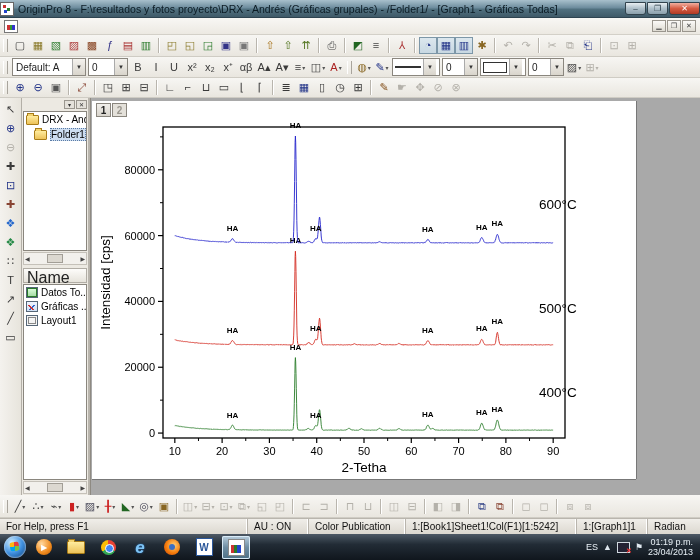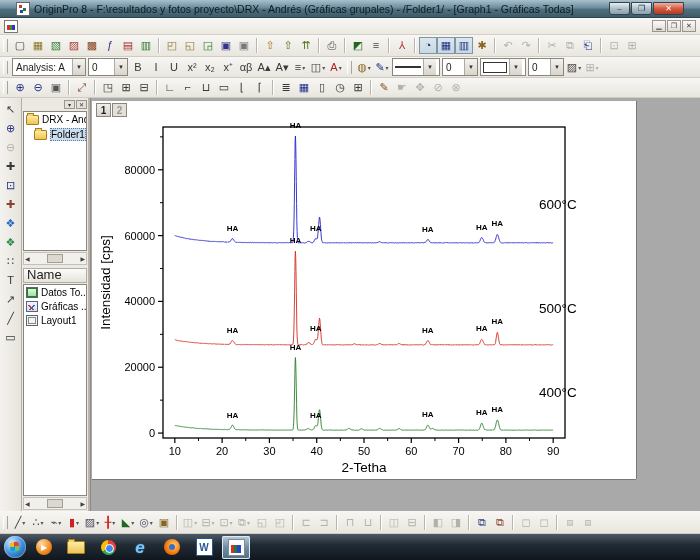--- a/index.html
+++ b/index.html
@@ -2,21 +2,21 @@
 <html><head>
 <meta charset="utf-8">
 <style>
   html,body{margin:0;padding:0}
   body{width:700px;height:560px;overflow:hidden;position:relative;
        font-family:"Liberation Sans",sans-serif;font-size:11px;background:#d8d5cc;
        -webkit-font-smoothing:antialiased}
   .app{display:flex;flex-direction:column;width:700px;height:560px}
 
   
-  .titlebar{height:17px;display:flex;align-items:center;gap:4px;padding:0 16px;
+  .titlebar{height:17px;display:flex;align-items:center;gap:4px;padding:0 0;
     background:linear-gradient(#a8c0cc,#6e8d9e 45%,#50707f 55%,#3f5a68);
     border-bottom:1px solid #2e4450;color:#0b1b24;position:relative}
   .titlebar .title{font-size:10.5px;white-space:nowrap;overflow:hidden;flex:1}
   .app-ico{width:12px;height:12px;background:#fff;border:1px solid #666;position:relative;flex:none}
   .app-ico i{position:absolute;width:3px;height:3px}
   .winbtns{display:flex;flex:none}
   .winbtn{width:21px;height:13px;margin-left:1px;border:1px solid #32434d;border-radius:0 0 3px 3px;
     background:linear-gradient(#e8eef2,#aebfc9 50%,#8ba0ac);display:flex;align-items:center;justify-content:center;
     font-size:8px;color:#1c2e38;line-height:1}
   .winbtn.close{width:31px;background:linear-gradient(#f2b0a0,#d65b42 50%,#b03a24);color:#fff}
@@ -68,21 +68,21 @@
   .tree-row.child{padding-left:10px}
   .tree-row.sel .lbl{background:#cdddf0;border:1px dotted #5a7ba5}
   .folder{width:11px;height:8px;flex:none;background:linear-gradient(#ffec9e,#edc35a);
     border:1px solid #a97d18;border-radius:1px;position:relative}
   .folder:before{content:"";position:absolute;top:-3px;left:0;width:5px;height:2px;
     background:#f3d36f;border:1px solid #a97d18;border-bottom:none}
   .hscroll{height:11px;margin:0 1px 1px 1px;background:#f2f0ec;border:1px solid #c5c1b9;
     display:flex;align-items:center;justify-content:space-between;font-size:6px;color:#444;padding:0 1px}
   .hscroll .thumb{flex:none;width:14px;height:7px;background:#dcd8d0;border:1px solid #a29e96}
   .pe-header{height:13px;margin:2px 1px 0 1px;background:linear-gradient(#fdfcfa,#e6e3db);
-    border:1px solid #b1ada5;font-size:13px;display:flex;align-items:flex-end;padding:0 3px;color:#222}
+    border:1px solid #b1ada5;font-size:16px;display:flex;align-items:flex-start;padding:0 3px;color:#222}
   .pe-list{flex:1;min-height:0}
   .list-row{display:flex;align-items:center;gap:3px;padding:2px 1px 1px 2px;font-size:10px;white-space:nowrap}
   .mini-ico{width:10px;height:9px;flex:none;border:1px solid #567;position:relative;background:#fff}
   .mini-ico.book{background:linear-gradient(#dfffdf,#9fd89f);box-shadow:inset 0 0 0 1px #2a7a2a}
   .mini-ico.graph{background:linear-gradient(#eef4ff,#cfe0f5)}
   .mini-ico.graph:after{content:"";position:absolute;left:1px;bottom:1px;width:7px;height:5px;
     background:linear-gradient(45deg,transparent 40%,#c33 40% 55%,transparent 55%),
                linear-gradient(-45deg,transparent 40%,#36c 40% 55%,transparent 55%)}
   .mini-ico.layout{background:#f4f4f4}
   .mini-ico.layout:after{content:"";position:absolute;inset:1px;border:1px solid #888}
@@ -285,21 +285,21 @@
         </button>
         <button class="tb-btn disabled">
           <span class="glyph">⊞</span>
         </button>
       </span>
   </div>
 
   <div class="tbrow tbrow2">
     <span class="grip"></span>
     <span class="combo" style="width:72px">
-      <span class="val">Analysis: A</span>
+      <span class="val">Default: A</span>
       <span class="arrow">▼</span>
     </span>
     <span class="combo" style="width:38px">
       <span class="val">0</span>
       <span class="arrow">▼</span>
     </span>
     <span id="tb-format" style="display:flex;align-items:center">
         <button class="tb-btn">
           <span class="glyph">B</span>
         </button>
@@ -736,20 +736,28 @@
         <button class="tb-btn disabled">
           <span class="glyph">⧈</span>
         </button>
         <button class="tb-btn disabled">
           <span class="glyph">⧈</span>
         </button>
       </span>
   </div>
 
 
+  <div class="statusbar">
+    <span class="seg first">For Help, press F1</span>
+    <span class="seg" style="width:48px">AU : ON</span>
+    <span class="seg" style="width:84px">Color Publication</span>
+    <span class="seg" style="width:158px">1:[Book1]Sheet1!Col(F1)[1:5242]</span>
+    <span class="seg" style="width:58px">1:[Graph1]1</span>
+    <span class="seg" style="width:40px">Radian</span>
+  </div>
 
   <div class="taskbar">
     <div class="orb"></div>
     <div class="task-ico">
         <span class="i-wmp">▶</span>
       </div>
     <div class="task-ico">
         <span class="folder" style="width:16px;height:11px"></span>
       </div>
     <div class="task-ico">
@@ -760,14 +768,24 @@
       </div>
     <div class="task-ico">
         <span class="i-ff"></span>
       </div>
     <div class="task-ico">
         <span class="i-word">W</span>
       </div>
     <div class="task-ico active">
         <span class="i-origin"></span>
       </div>
+    <div class="tray">
+      <span>ES</span>
+      <span class="glyph9">▲</span>
+      <span class="net"></span>
+      <span class="glyph9">⚑</span>
+      <div class="clock">
+        <div>01:19 p.m.</div>
+        <div>23/04/2013</div>
+      </div>
+    </div>
   </div>
 </div>
 
 </body></html>

